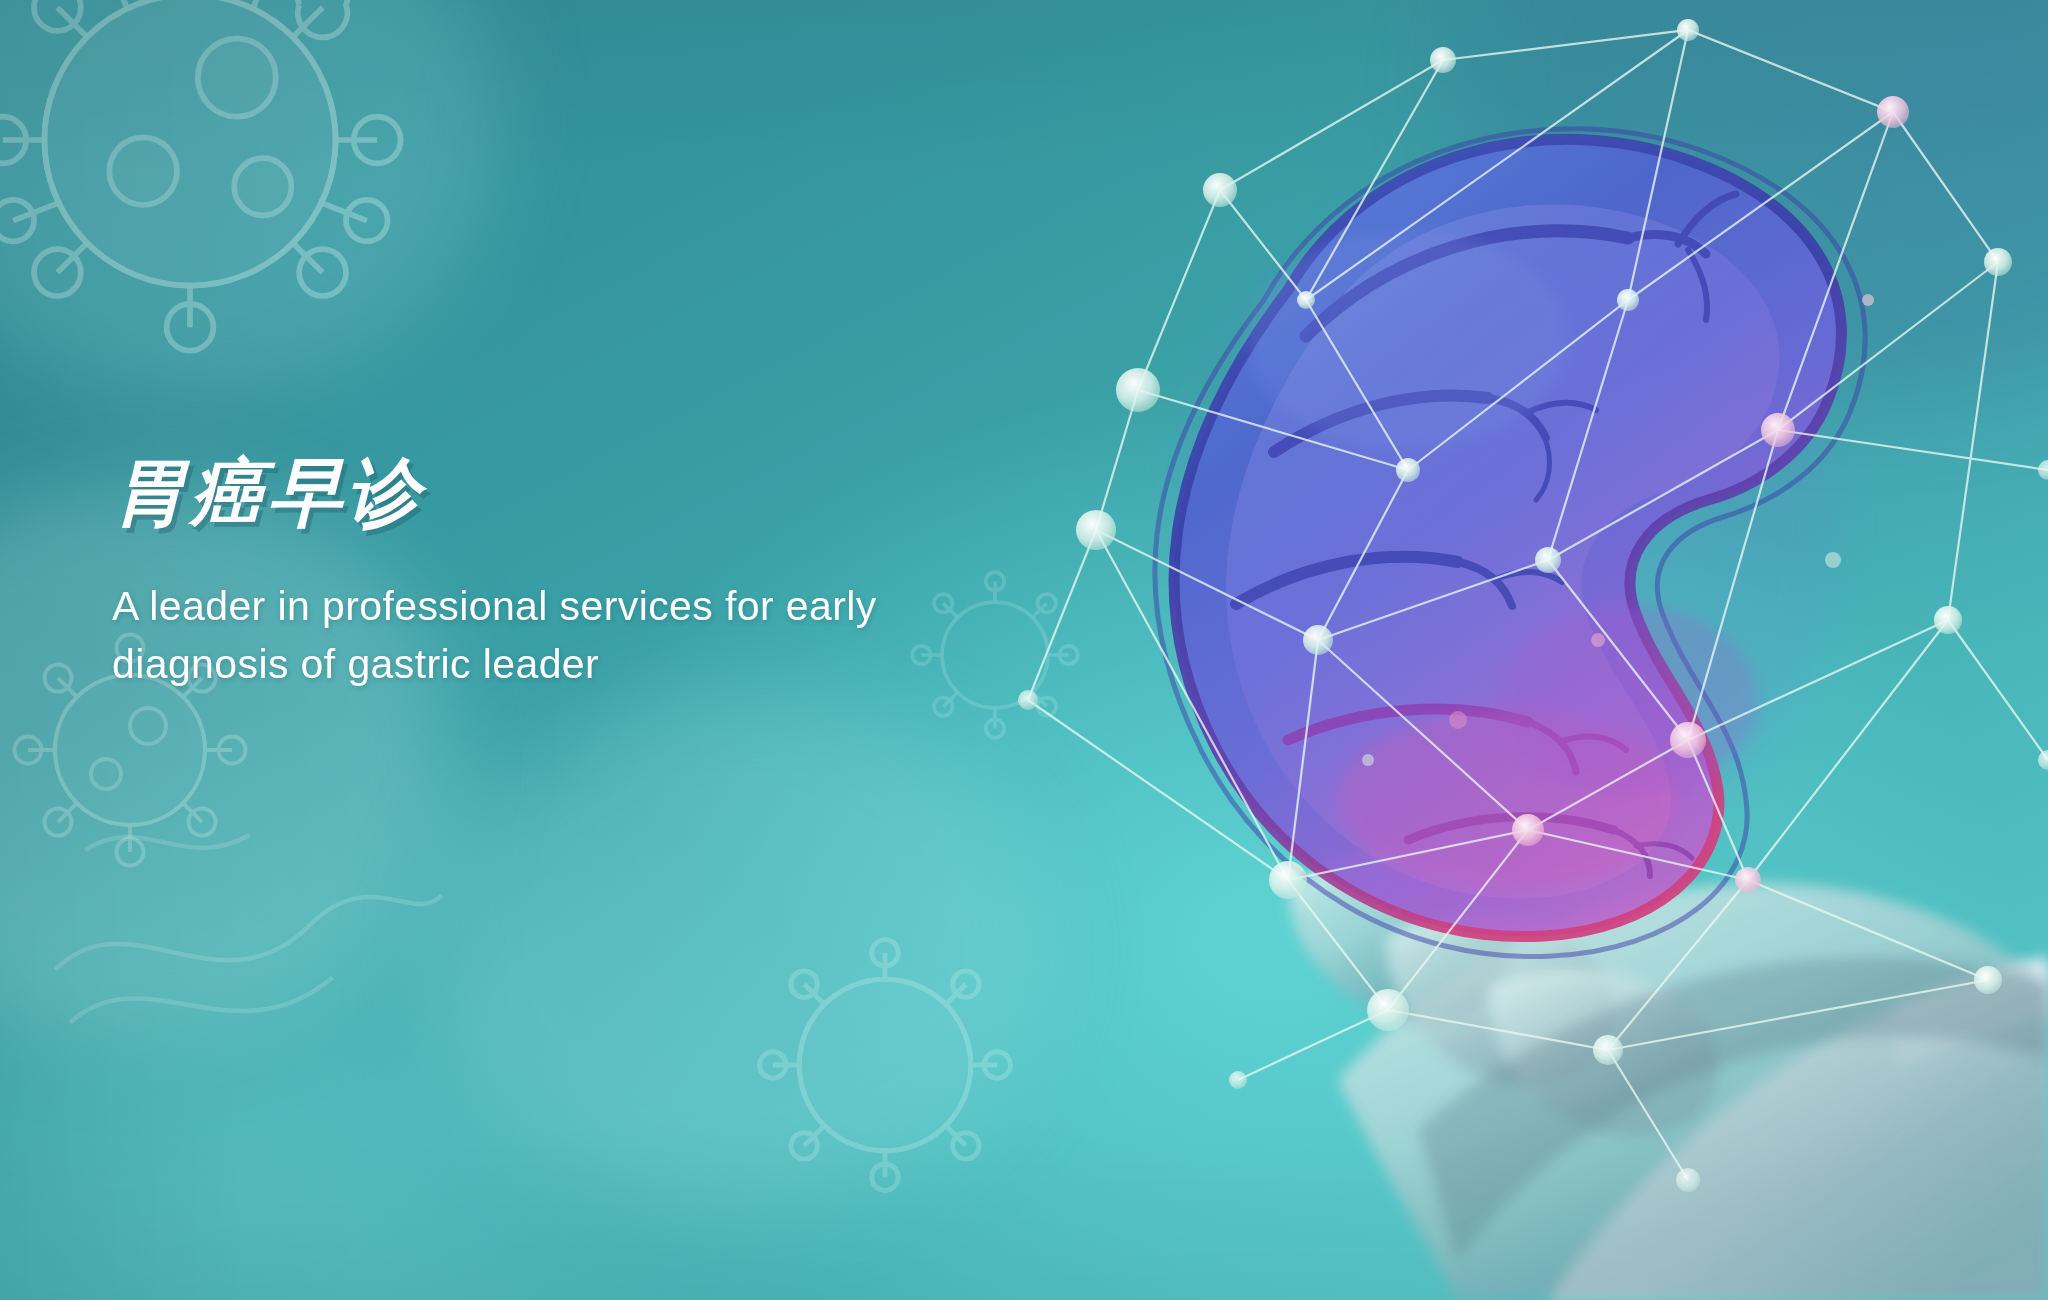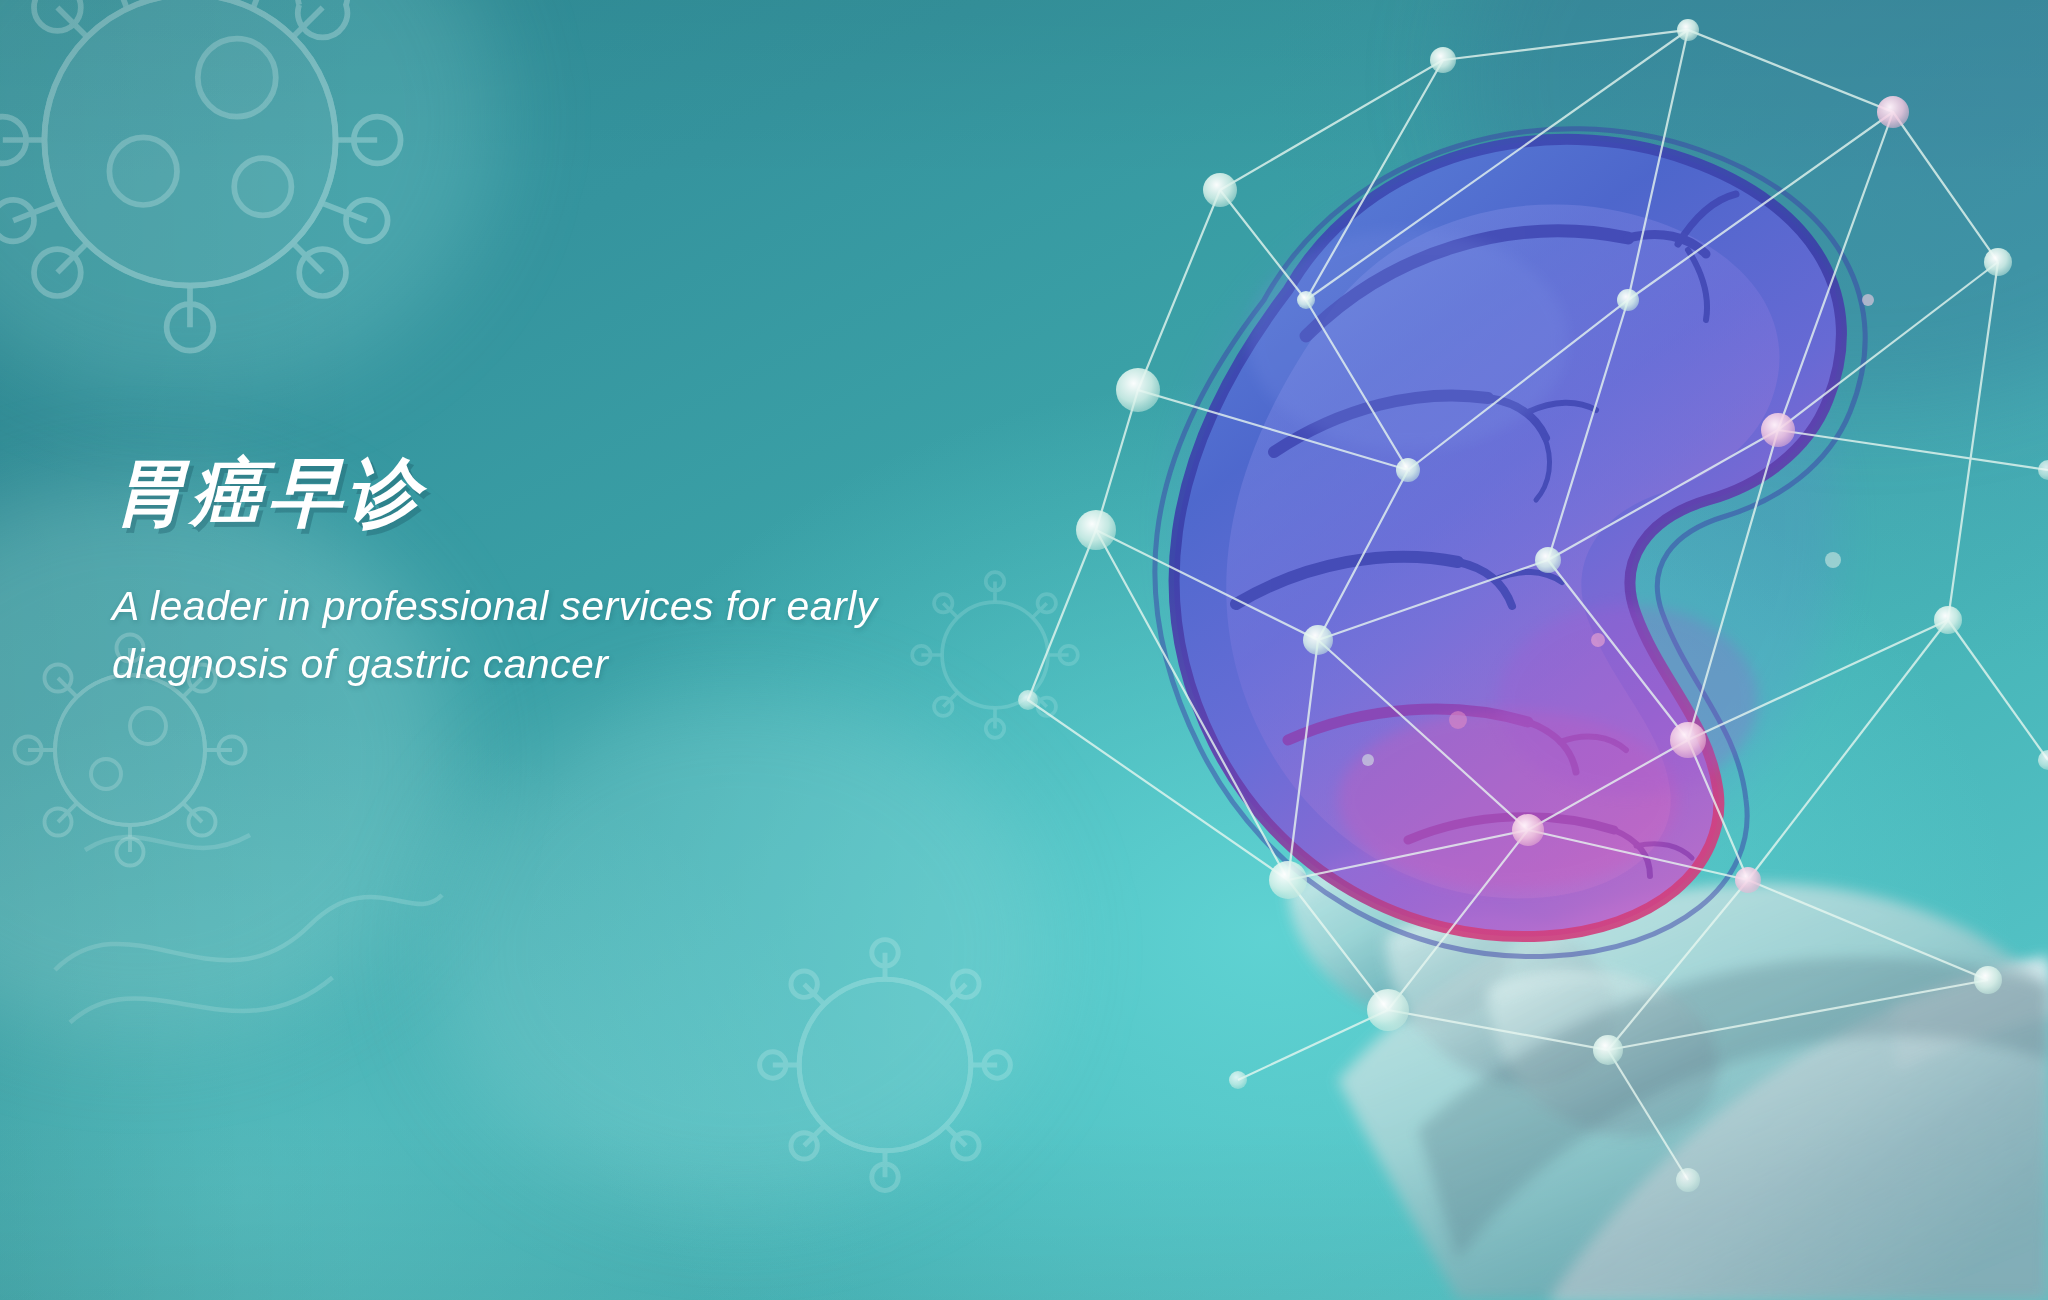--- a/index.html
+++ b/index.html
@@ -56,21 +56,21 @@
   .subtitle {
     display:block;
     color:#ffffff;
     font-size:41px;
     line-height:1.42;
     font-weight:400;
     letter-spacing:0.4px;
     white-space:nowrap;
     text-shadow:1px 2px 5px rgba(25,85,96,0.30);
   }
-  #subtitle-wrap { margin-top:42px;font-style:italic; }
+  #subtitle-wrap { margin-top:42px; }
 
   
   #art { position:absolute; right:0; top:0; width:1060px; height:1300px; z-index:20; }
   #art svg { position:absolute; inset:0; width:100%; height:100%; }
 </style>
 </head>
 <body>
 
 <div id="banner">
 
@@ -381,17 +381,17 @@
       </g>
     </svg>
   </div>
 
   <div class="vignette"></div>
 
   <div id="copy">
     <h1 class="headline line1">胃癌早诊</h1>
     <div id="subtitle-wrap">
       <p class="subtitle">A leader in professional services for early</p>
-      <p class="subtitle">diagnosis of gastric cancer</p>
+      <p class="subtitle">diagnosis of gastric leader</p>
     </div>
   </div>
 
 </div>
 
 </body></html>

